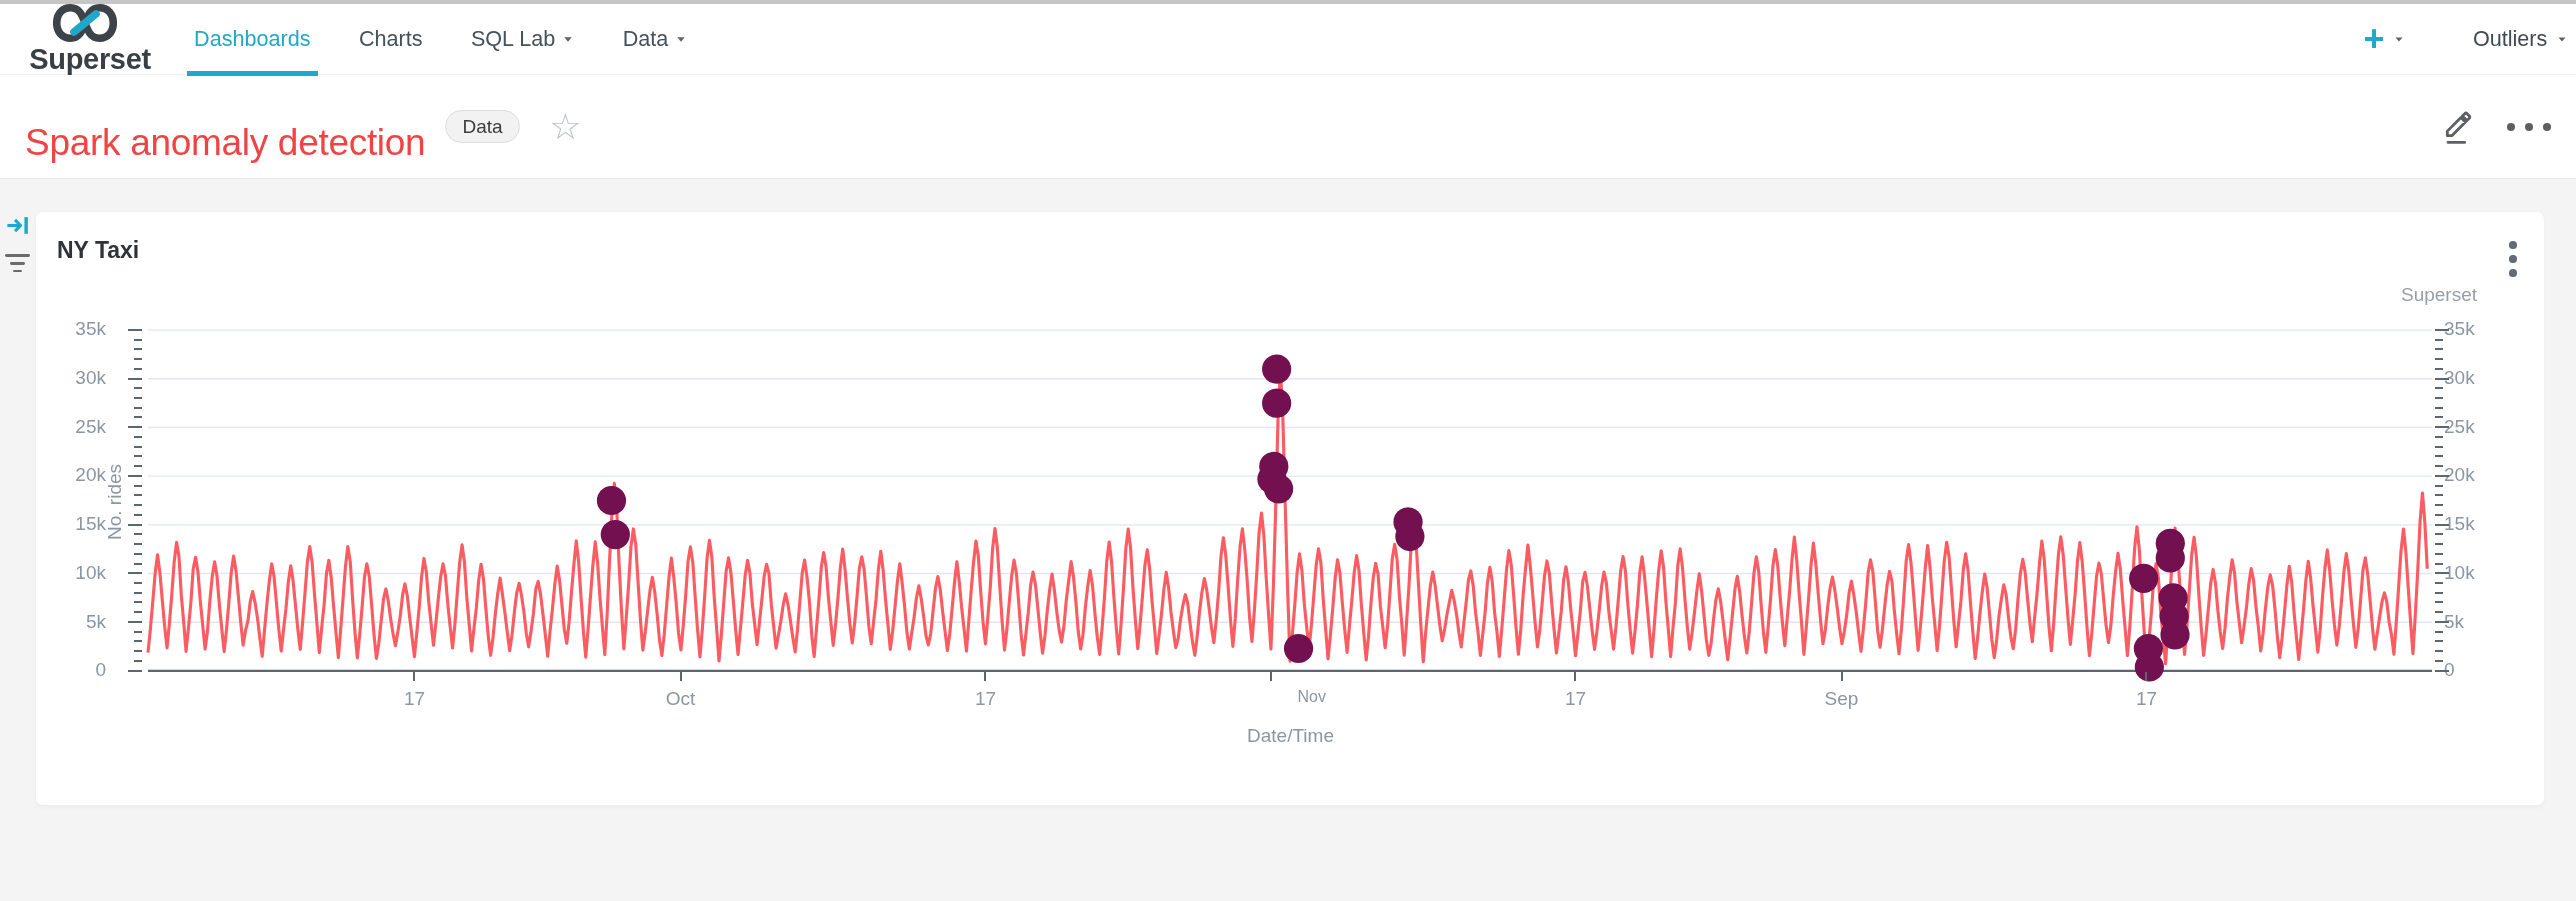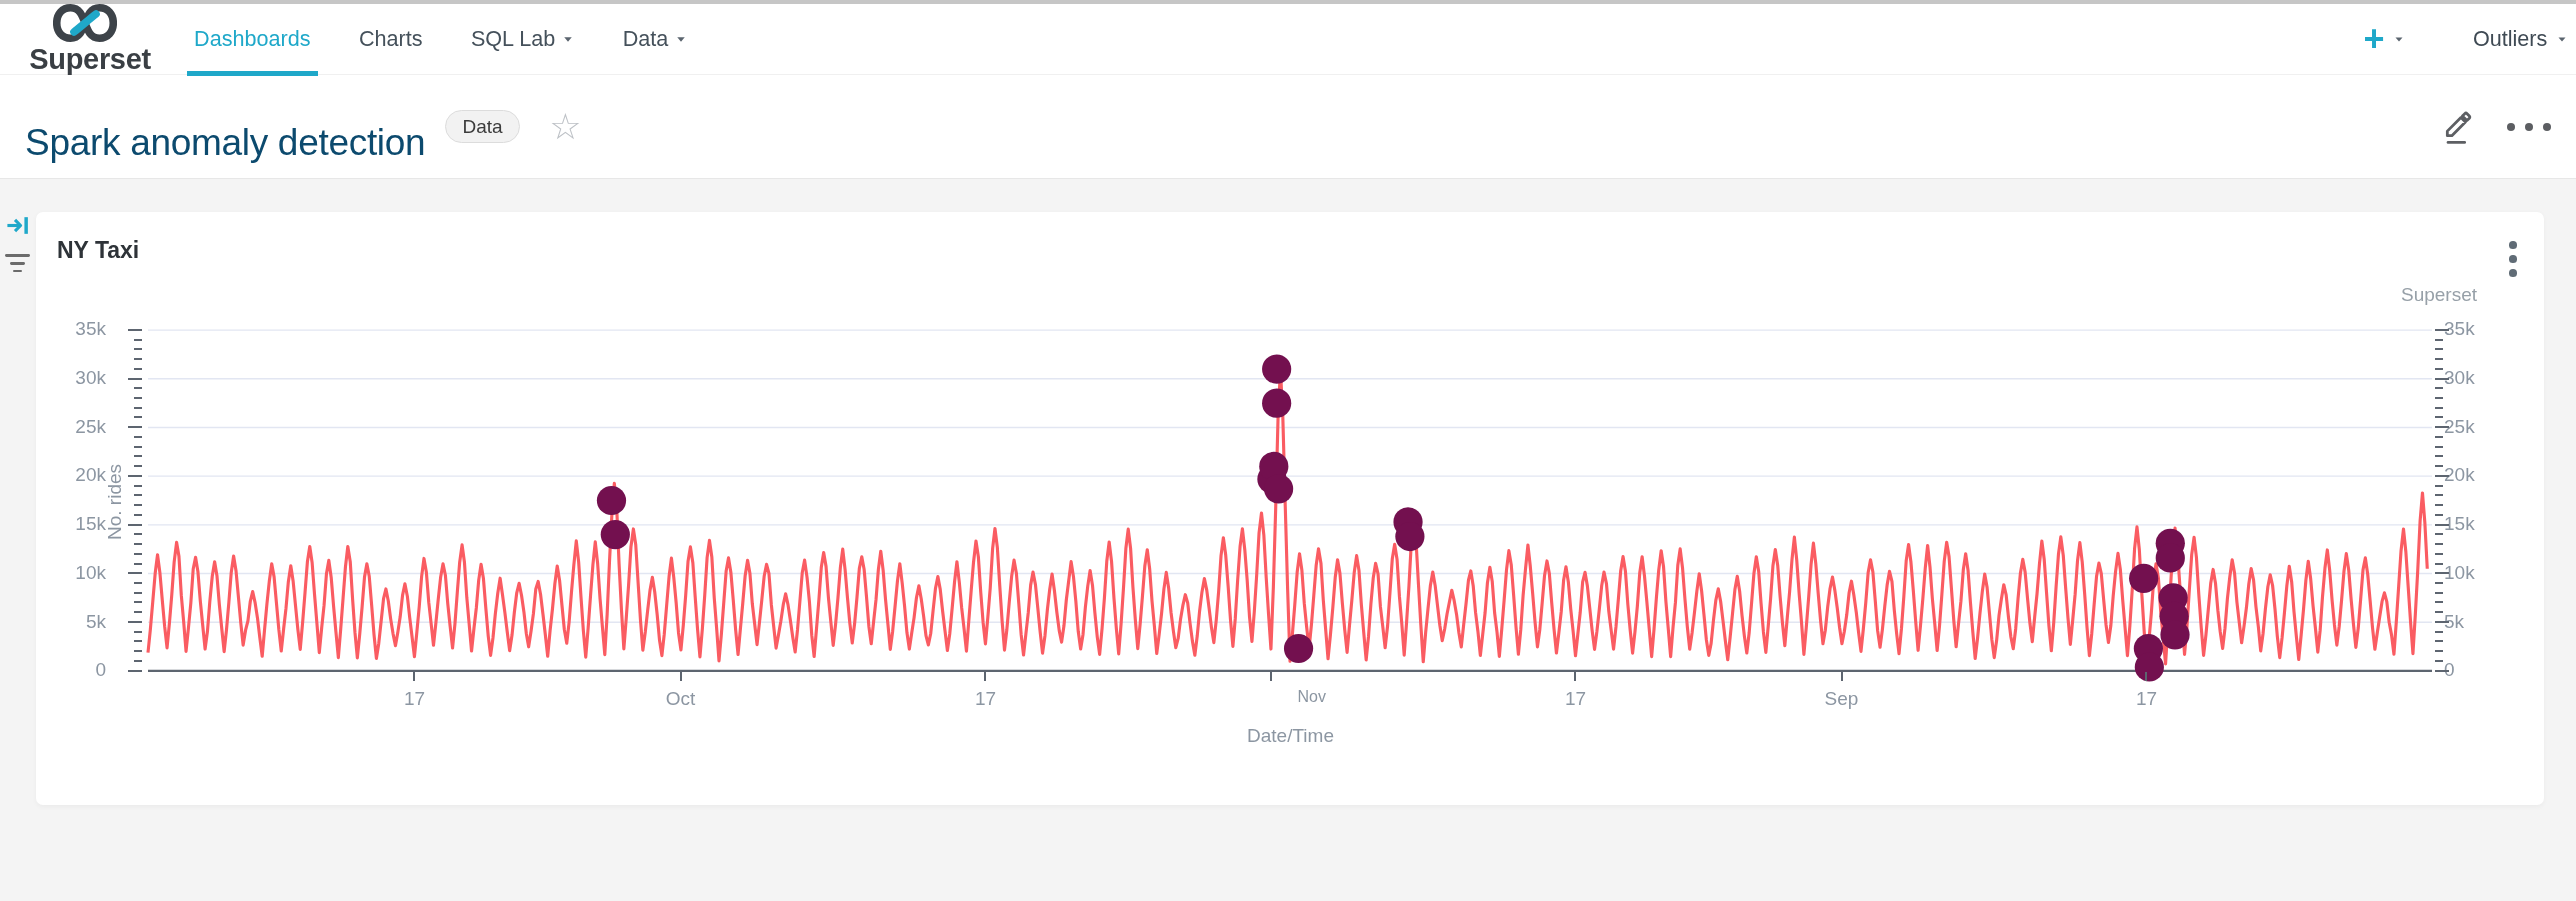--- a/index.html
+++ b/index.html
@@ -24,21 +24,21 @@
     border-top:7.7px solid #5a646e; display:inline-block; }
   .nav-right { margin-left:auto; display:flex; align-items:center; }
   .plus-btn { display:flex; align-items:center; gap:8.3px; cursor:pointer; }
   .plus-glyph { color:#1fa8c9; font-size:36px; font-weight:700; line-height:1; }
   .settings { display:flex; align-items:center; gap:8.3px; font-size:21.6px; color:#3f4a54;
     margin-left:68px; margin-right:1.4px; cursor:pointer; white-space:nowrap; }
 
   
   .title-bar { height:104px; background:#fff; display:flex; align-items:center;
     padding:0 25px; border-bottom:1.4px solid #e7e7e7; }
-  .dash-title { font-size:37px; font-weight:500; color:#0c4a6e; letter-spacing:-0.3px;margin-top:32px; }
+  .dash-title { font-size:37px; font-weight:500; color:#ef4444; letter-spacing:-0.3px;margin-top:32px; }
   .draft-badge { margin-left:19.5px; font-size:19px; color:#3c3c3c; background:#f2f2f2;
     border:1.4px solid #dcdcdc; border-radius:24px; padding:6.3px 16.7px; line-height:1; }
   .star { margin-left:29px; font-size:36px; color:#bdc1c6; line-height:1; cursor:pointer; }
   .title-actions { margin-left:auto; display:flex; align-items:center; gap:33px; }
   .ellipsis-h { display:flex; gap:9.7px; cursor:pointer; }
   .ellipsis-h i { width:8.3px; height:8.3px; border-radius:50%; background:#5c5e62; }
 
   
   .content { position:relative; height:721px; background:#f4f4f4;padding-left:20px; }
   .rail-icon { position:absolute; cursor:pointer; }

